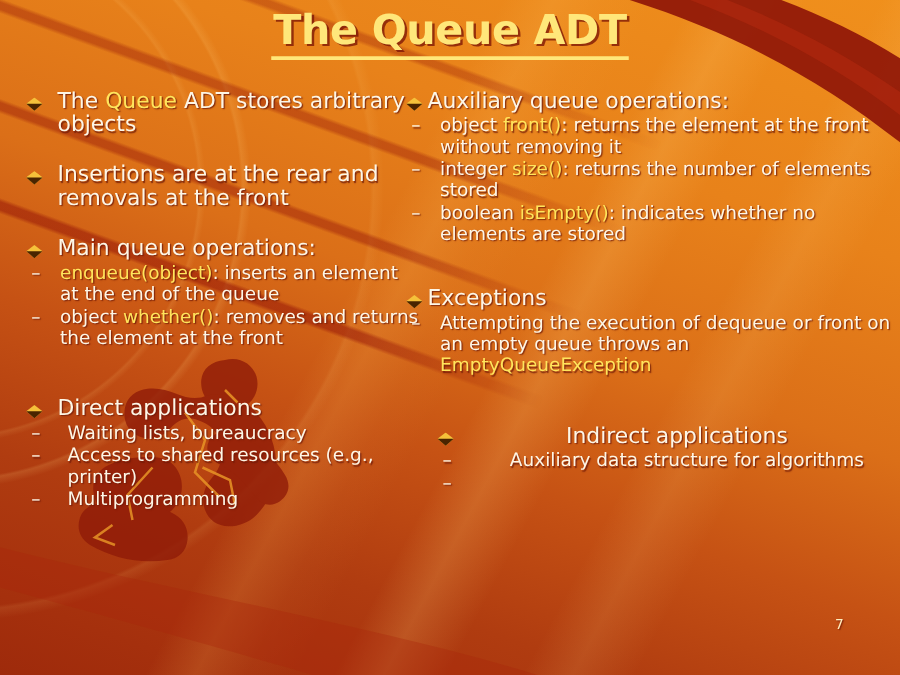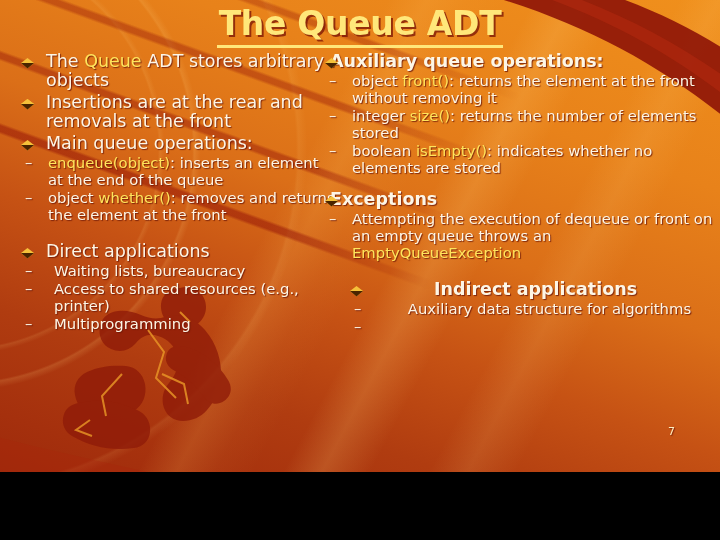--- a/index.html
+++ b/index.html
@@ -3,21 +3,21 @@
 <meta charset="utf-8">
 <style>
   html, body {
     margin: 0;
     padding: 0;
     background: #000;
   }
   #slide {
     position: relative;
     width: 720px;
-    height: 472px;
+    height: 540px;
     overflow: hidden;
     font-family: "DejaVu Sans", "Liberation Sans", sans-serif;
     
     background:
       linear-gradient(200deg,
         #f0901c 0%,
         #e8821a 26%,
         #db6f18 46%,
         #c65214 62%,
         #b03c10 78%,
@@ -88,20 +88,21 @@
   ul.lvl2 { list-style: none; margin: 2px 0 6px 0; padding: 0; }
 
   li.b1 {
     position: relative;
     padding-left: 32px;
     margin-bottom: 2px;
     font-size: 17.5px;
     line-height: 1.11;
     color: #fdf6e6;
     text-shadow: 1px 1px 1px rgba(110,25,8,0.85);
+    margin-top: 20px;
   }
   li.b2 {
     position: relative;
     padding-left: 34px;
     margin-bottom: 1px;
     font-size: 14.8px;
     line-height: 1.14;
     color: #fdf6e6;
     text-shadow: 1px 1px 1px rgba(110,25,8,0.85);
   }
@@ -118,21 +119,21 @@
     left: 11px; top: 0;
     font-size: 14.8px;
     line-height: 1.14;
     color: #fdf6e6;
     text-shadow: 1px 1px 1px rgba(110,25,8,0.85);
   }
 
   .code { color: #ffe55c; }
 
   
-  #col-right li.b1 { padding-left: 12px; font-weight: bold; }
+  #col-right li.b1 { padding-left: 24px; }
   #col-right .grp-indirect { margin-left: 25px; text-align: center; }
   #col-right .grp-indirect li.b2 { padding-left: 40px; }
   #col-left  .grp-direct  li.b2 { padding-left: 40px; }
 
   .spacer-sm { height: 7px; }
   .spacer-md { height: 12px; }
 
   #slide-number {
     position: absolute;
     right: 45px;

